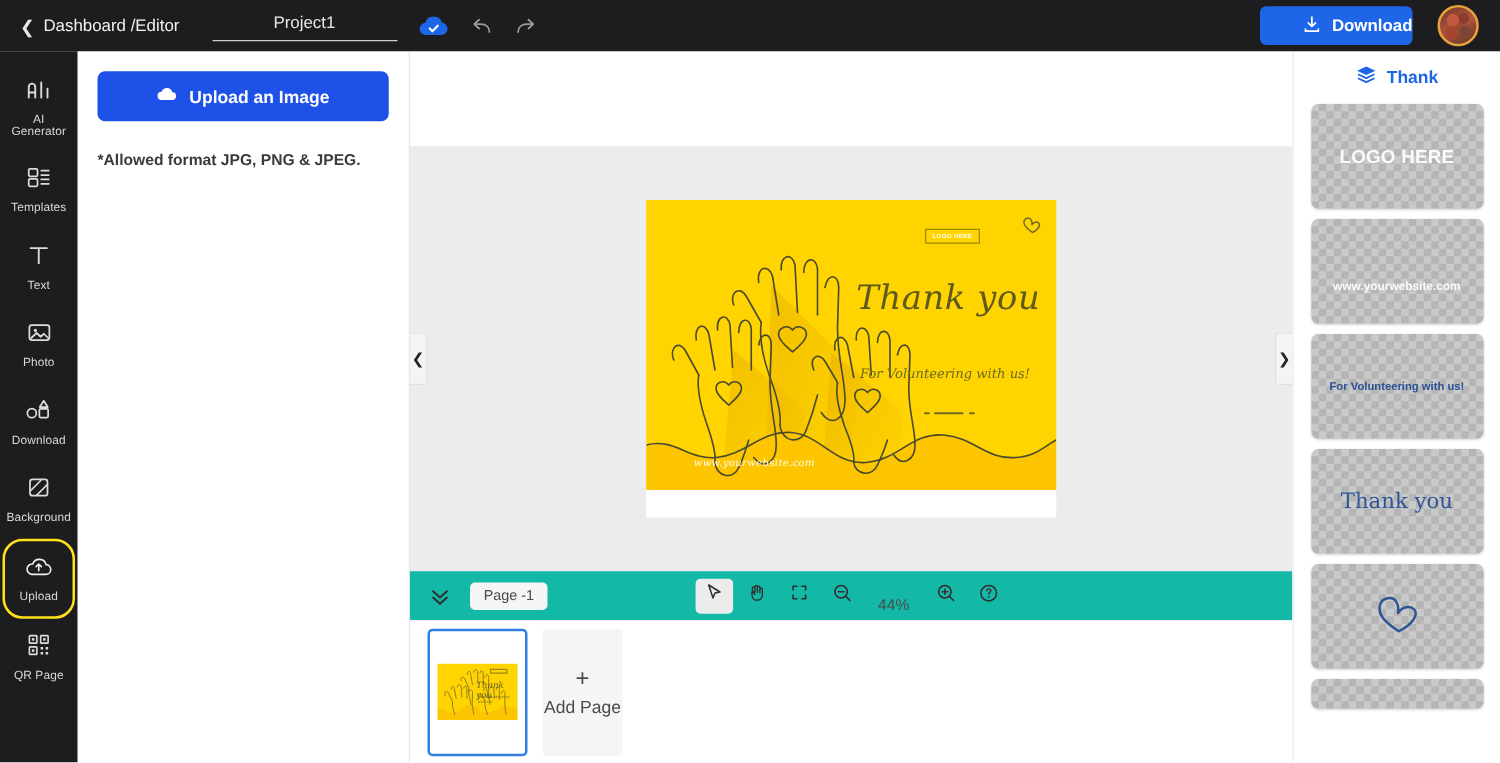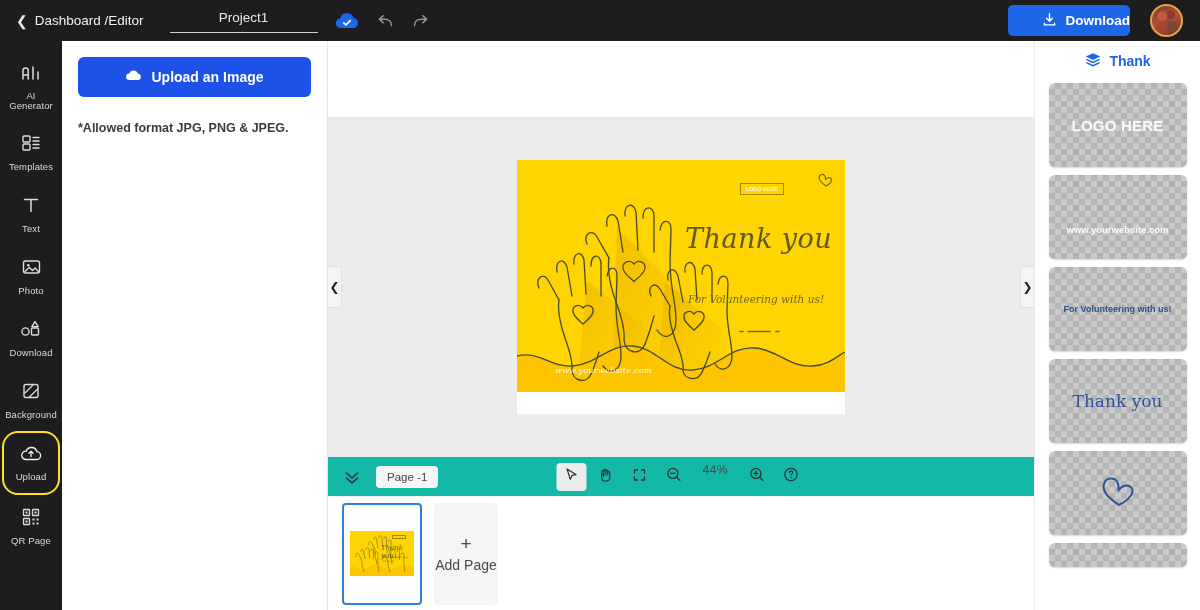--- a/index.html
+++ b/index.html
@@ -137,21 +137,21 @@
 
   
   .bottombar {
     height: 40px; flex: 0 0 40px; background: #14b8a6; border-top: 1px solid #ececec;
     display: flex; align-items: center; padding: 0 14px; gap: 14px; position: relative;
   }
   .page-chip {
     background: #f4f5f7; border-radius: 4px; padding: 5px 11px;
     font-size: 11.5px; color: #4a4a4a; cursor: pointer;
   }
-  .tools { position: absolute; left: 50%; transform: translateX(-50%); display: flex; align-items: flex-start; gap: 4px; }
+  .tools { position: absolute; left: 50%; transform: translateX(-50%); display: flex; align-items: flex-end; gap: 4px; }
   .tool {
     width: 30px; height: 28px; border-radius: 4px; display: flex;
     align-items: center; justify-content: center; cursor: pointer; color: #3c3c3c;
   }
   .tool.sel { background: #ececec; }
   .zoomval { font-size: 12.5px; color: #4a4a4a; margin: 0 10px; font-weight: 500; }
 
   
   .pages {
     height: 114px; flex: 0 0 114px; background: #fff;

